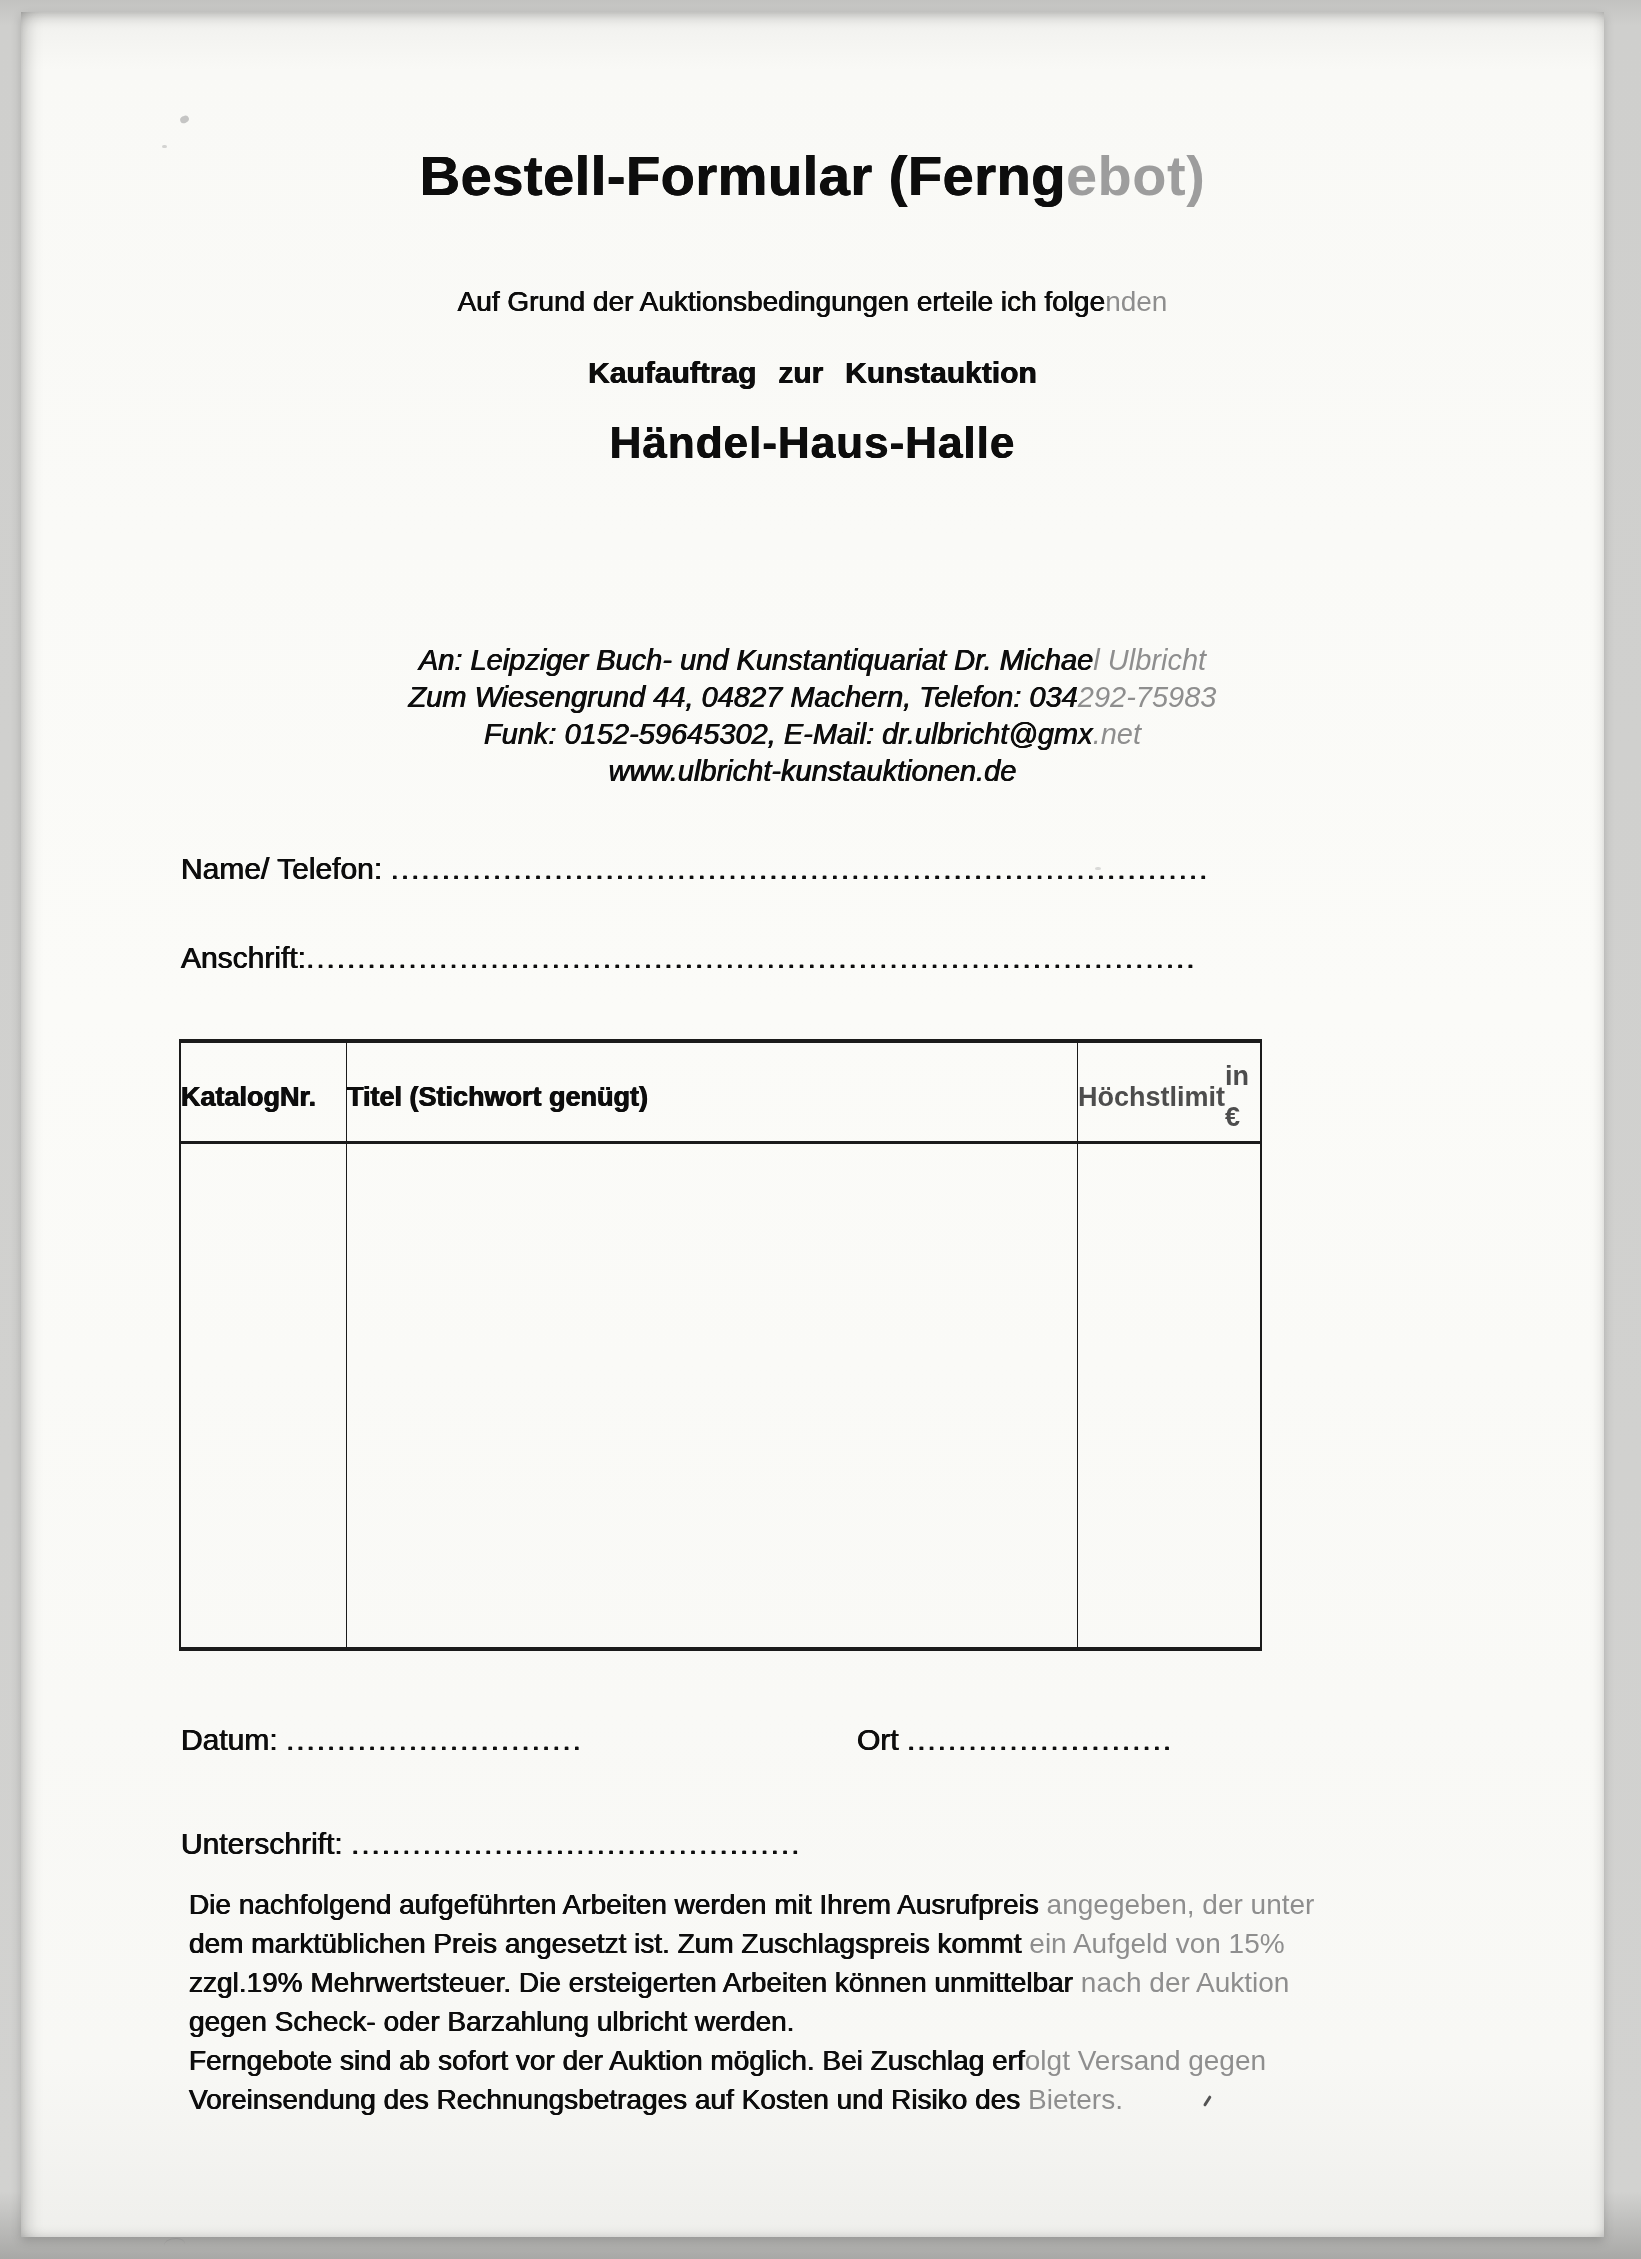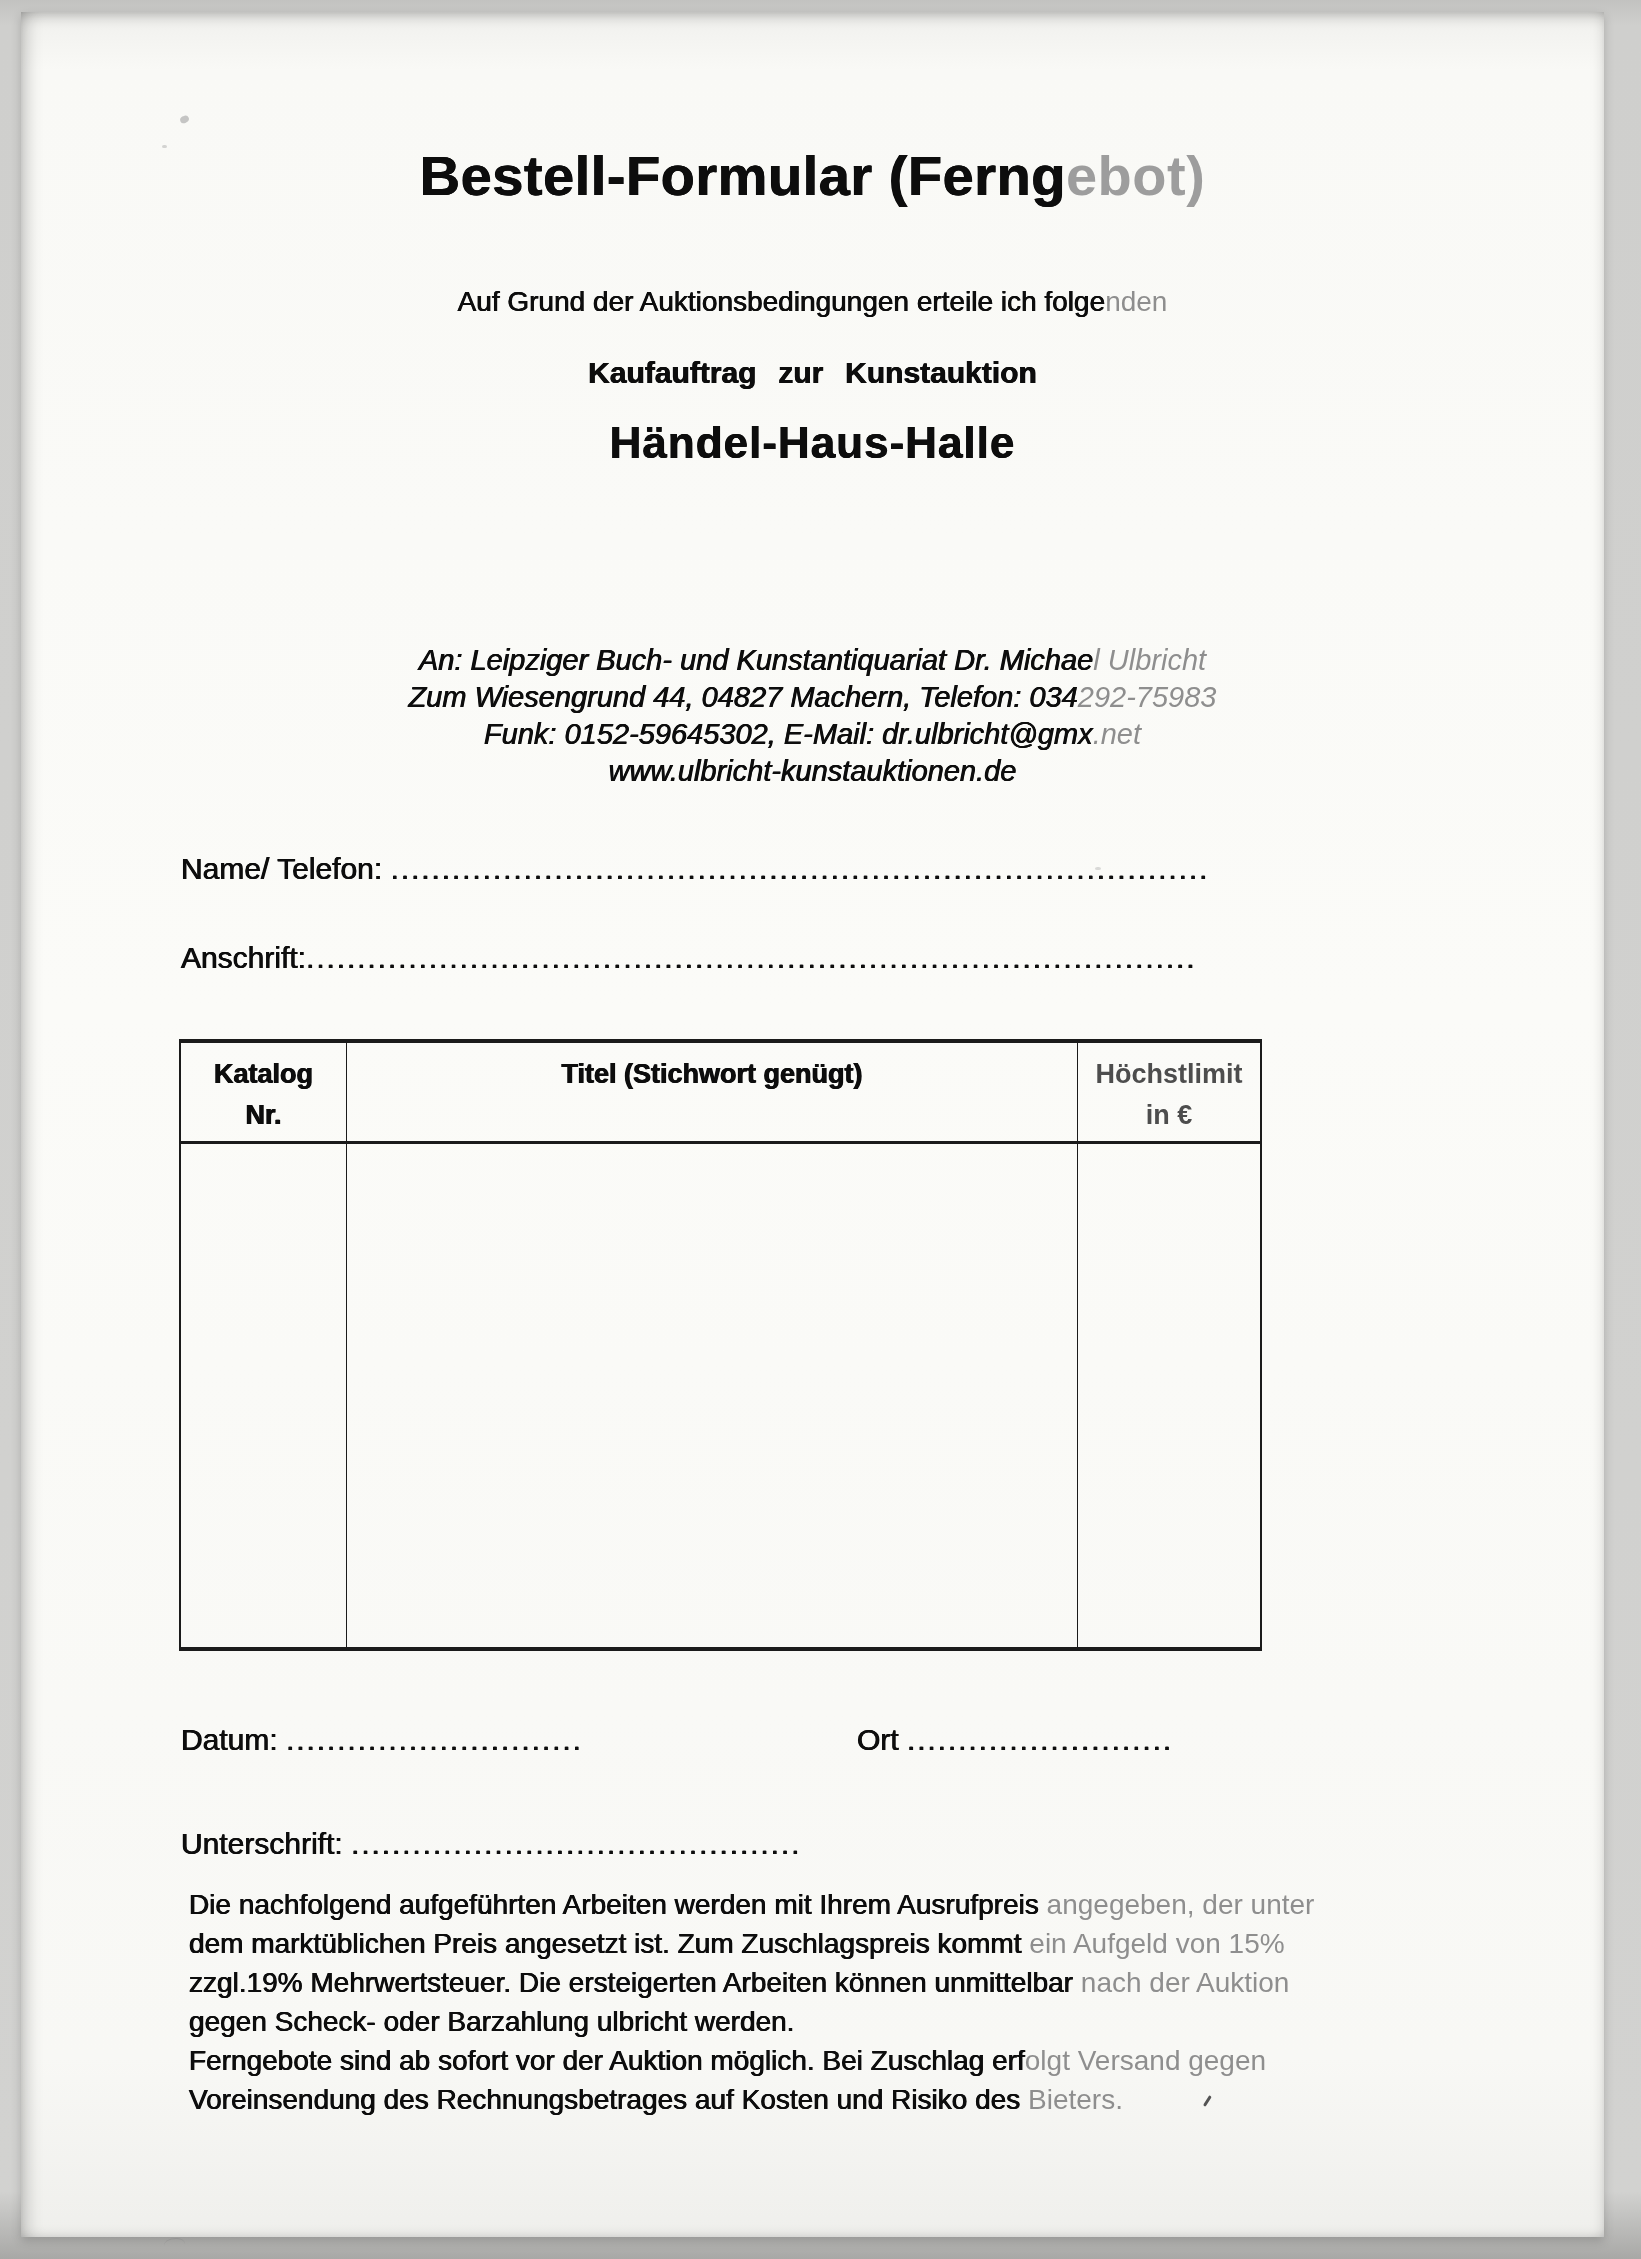--- a/index.html
+++ b/index.html
@@ -39,21 +39,21 @@
     position:absolute;left:158px;top:1027px;width:1083px;height:612px;
     border:2.9px solid #1b1b1b;border-top-width:4.8px;border-bottom-width:4.8px;
     display:flex;flex-direction:column;box-sizing:border-box;background:transparent;
   }
   .thead{display:flex;height:98px;border-bottom:3.9px solid #1b1b1b;flex:none;}
   .tbody{display:flex;flex:1;}
   .cell{box-sizing:border-box;}
   .c1{width:166px;flex:none;border-right:1.9px solid #1b1b1b;}
   .c2{flex:1;border-right:1.9px solid #1b1b1b;}
   .c3{width:182px;flex:none;}
-  .th{display:flex;flex-direction:column;align-items:center;padding-top:11.6px;
+  .th{display:flex;flex-direction:row;align-items:center;padding-top:11.6px;
       font-size:27px;font-weight:700;line-height:41px;}
   .th.muted{color:#4d4d4d;text-shadow:none;}
   .terms{position:absolute;left:168px;top:1873px;font-size:28px;line-height:39px;white-space:nowrap;}
   .speck{position:absolute;background:#9a9a9a;border-radius:50%;}
   .speck.s1{left:159px;top:104px;width:8.7px;height:6.8px;transform:rotate(-25deg);opacity:.55;}
   .speck.s2{left:141px;top:133px;width:4.8px;height:3.9px;opacity:.4;}
   .speck.s3{left:1074px;top:855px;width:5.8px;height:3.9px;opacity:.35;}
   .tick{position:absolute;left:1025px;top:1052px;width:2.9px;height:11.6px;background:#2a2a2a;
         transform:rotate(32deg);border-radius:1.9px;opacity:.8;}
   .squiggle{position:absolute;left:143px;top:2226px;width:21px;height:7.7px;

